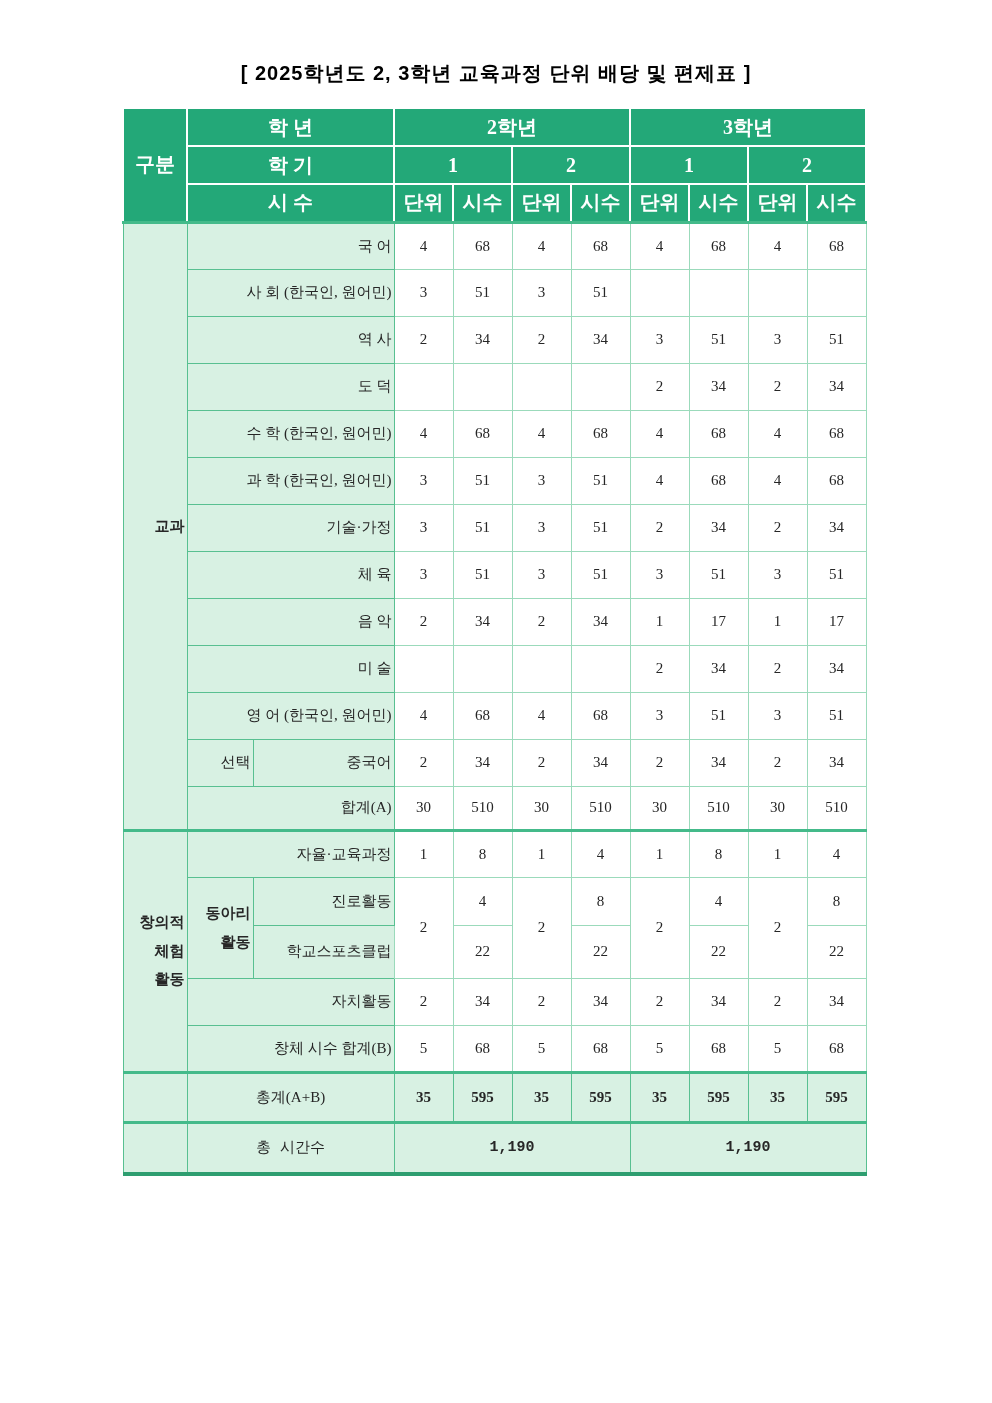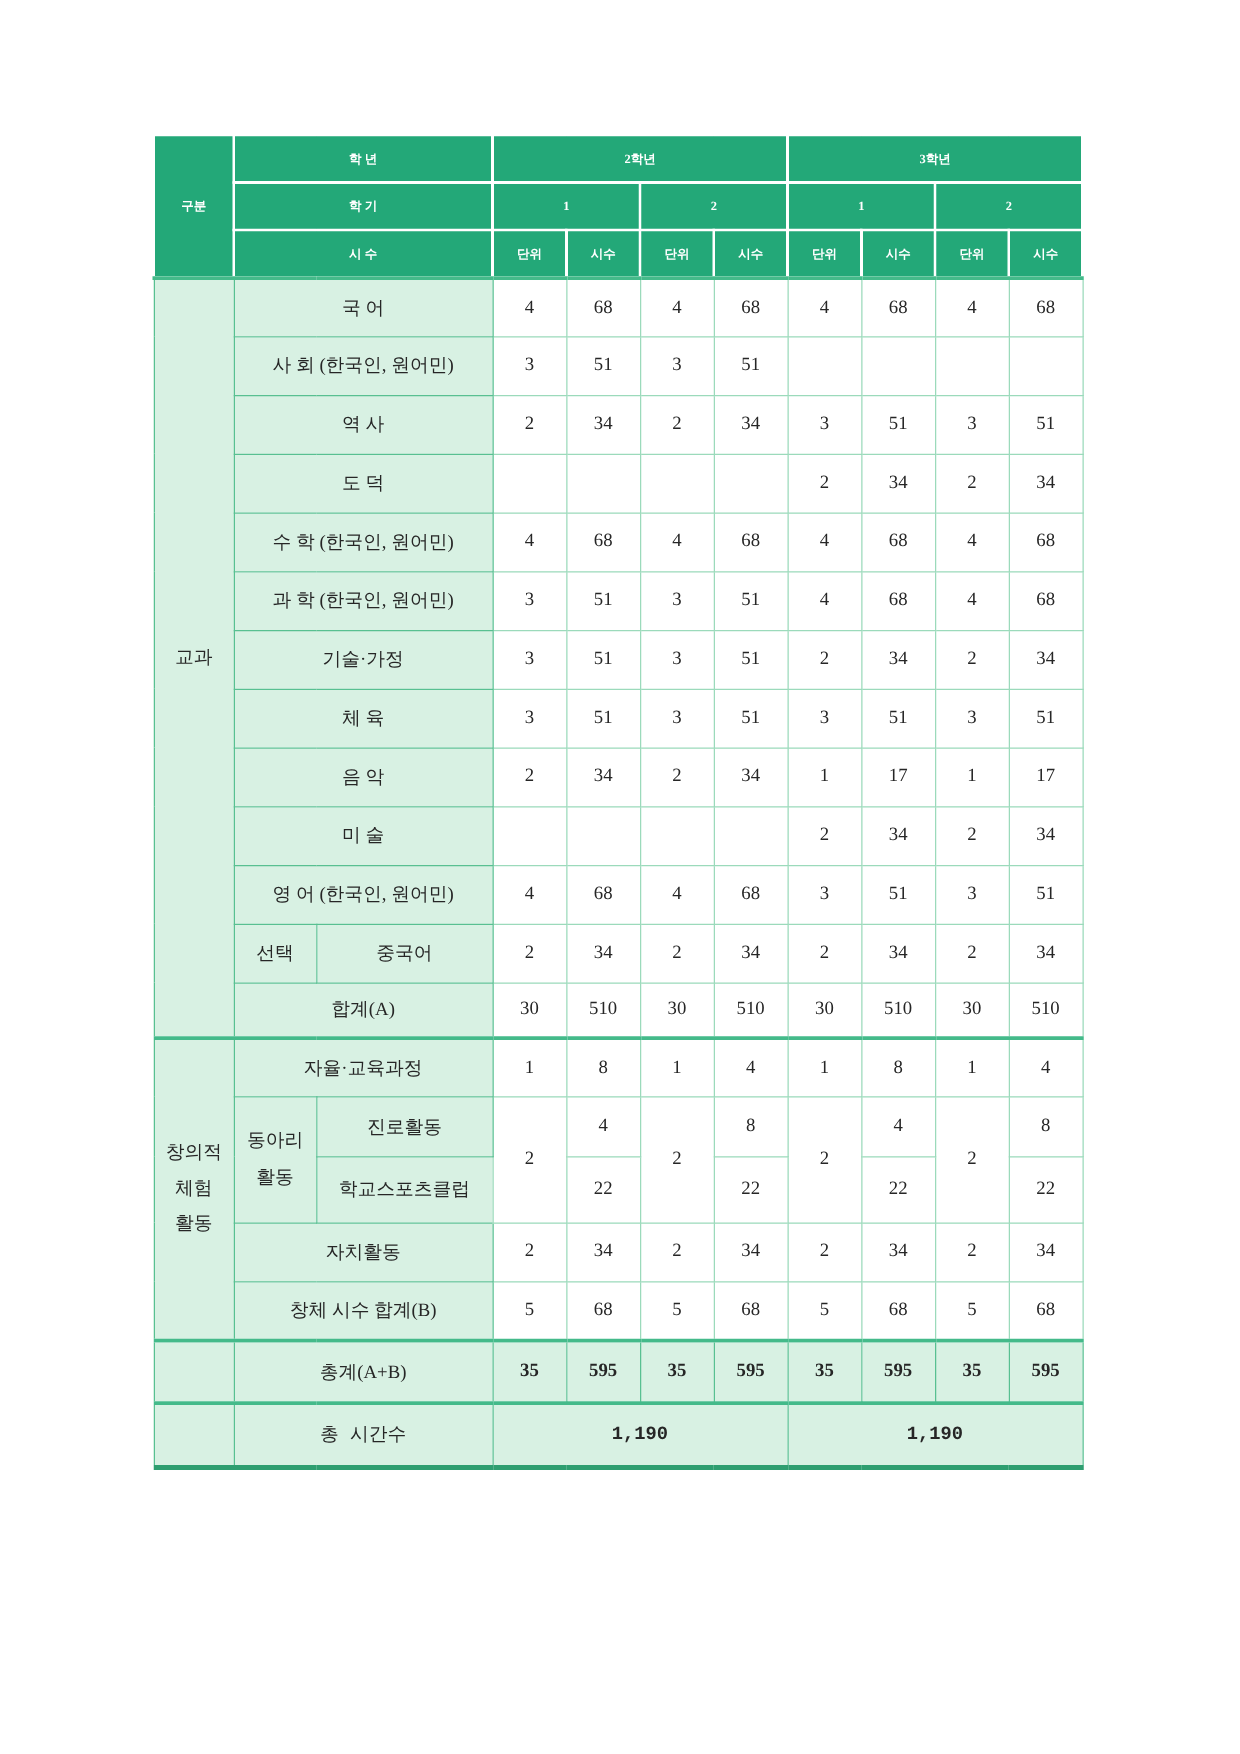--- a/index.html
+++ b/index.html
@@ -34,60 +34,62 @@
     font-size: 15px;
     color: #262626;
     overflow: hidden;
   }
   
   .hd {
     background: #23A878;
     color: #ffffff;
     border: 2px solid #ffffff;
     font-weight: bold;
-    font-size: 10px;
+    font-size: 20px;
   }
   
   .lab {
     background: #D8F1E3;
     border: 1px solid #58C091;
     font-size: 15px;
+    text-align: right;
   }
   
   .dat {
     background: #ffffff;
     border: 1px solid #9BDABB;
     font-size: 15px;
   }
   
   .grn {
     background: #D8F1E3;
     border: 1px solid #58C091;
     font-size: 15px;
   }
   .bold { font-weight: bold; margin-left: 20px; }
   .nw { white-space: nowrap; }
-  .wrap { word-break: keep-all; line-height: 1.9; }
+  .wrap { word-break: keep-all; line-height: 1.9; font-weight: bold; }
   
   .rh      { height: 38px; }
   .rb      { height: 47px; }
   .r-hap   { height: 44px; }
   .r-club  { height: 48px; }
   .r-sport { height: 53px; padding-left: 45px; }
   .r-total { height: 50px; padding-left: 43px; }
   .r-grand { height: 52px; font-family: Liberation Mono, monospace; }
   
   tr.sep td { border-top: 3px solid #44BA8A; }
   tr.last td { border-bottom: 4px solid #2E9E70; }
 </style>
 </head>
 <body>
 
 <div class="page">
 
+  <div class="title">[ 2025학년도 2, 3학년 교육과정 단위 배당 및 편제표 ]</div>
 
   <table class="curr">
     <colgroup>
       <col style="width:64px">
         <col style="width:66px">
         <col style="width:141px">
       <col style="width:59px">
         <col style="width:59px">
         <col style="width:59px">
         <col style="width:59px">

